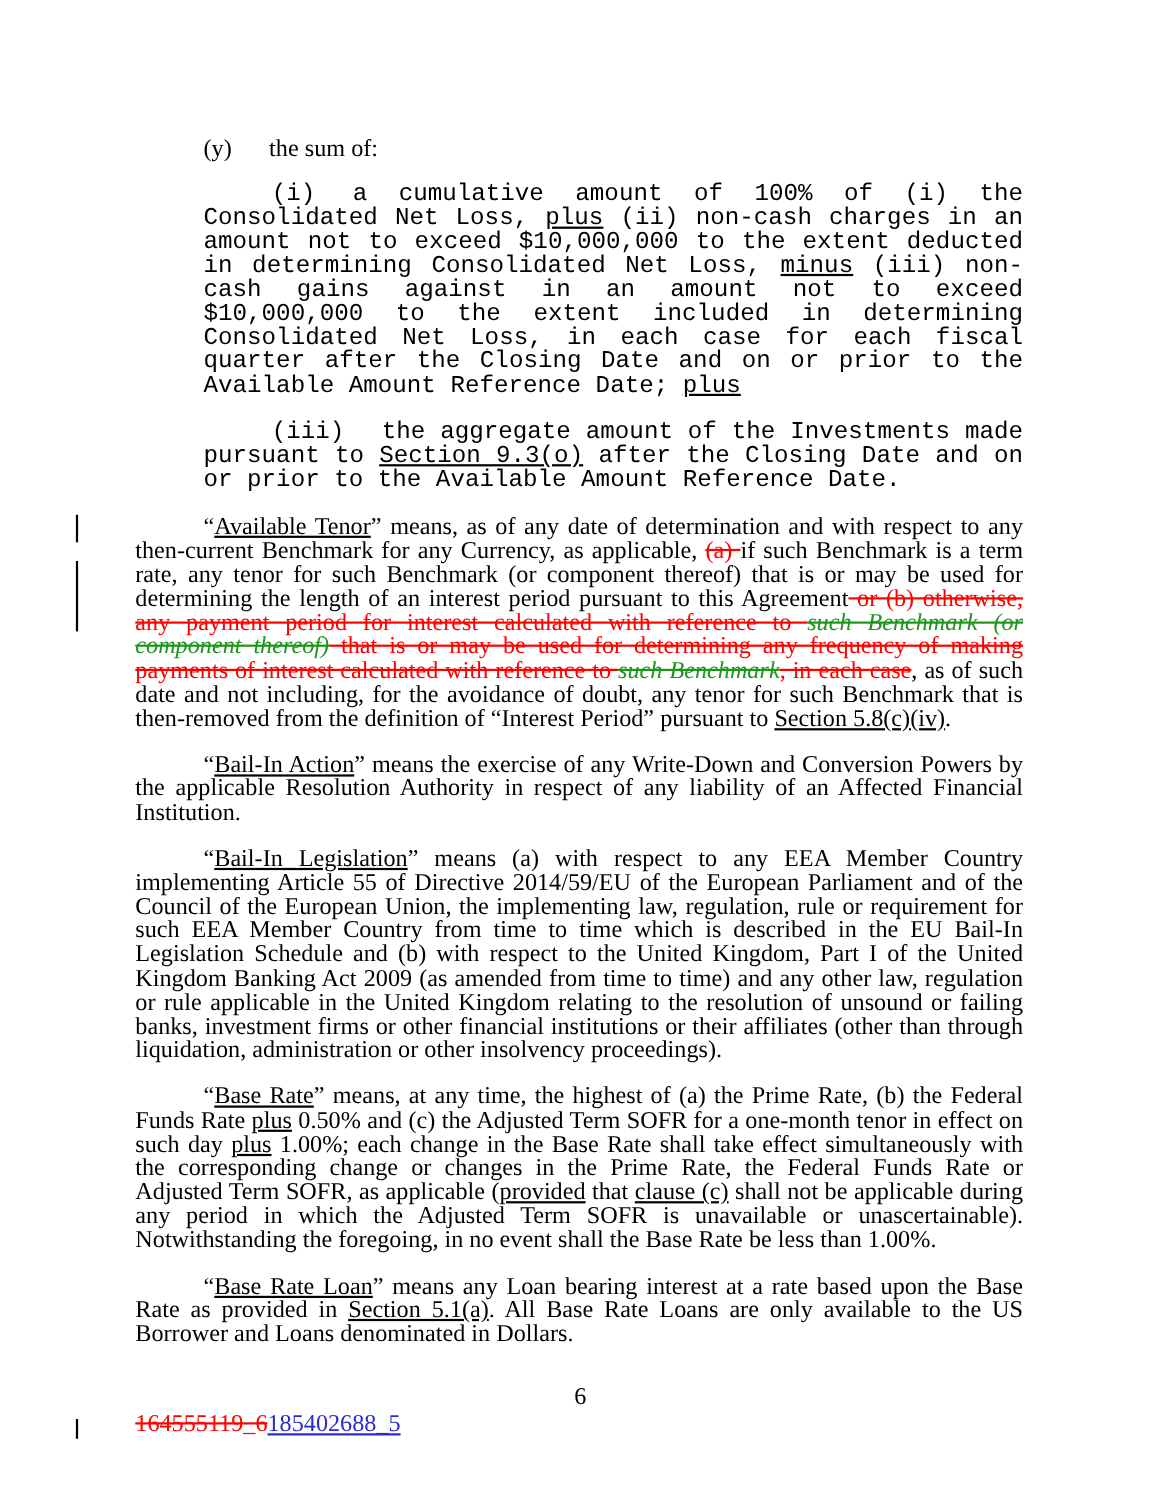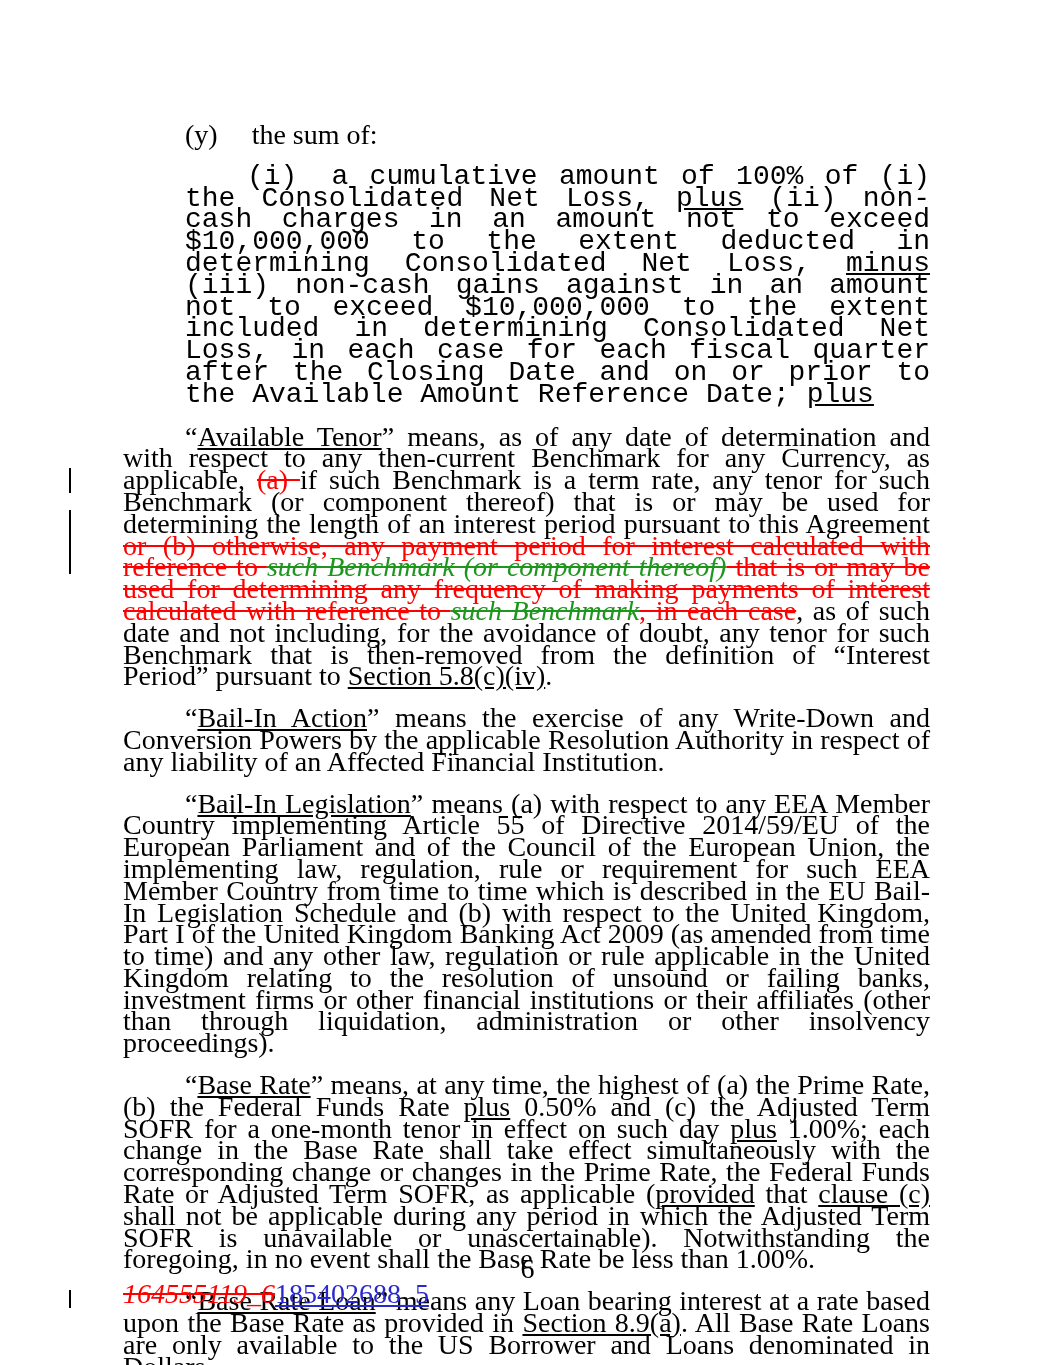--- a/index.html
+++ b/index.html
@@ -1,61 +1,62 @@
 <!DOCTYPE html>
 <html style="--del-color: #ff0000; --ins-green: #1e961e; --footer-blue: #2a2acc;"><head>
 <meta charset="utf-8">
 <style>
   html,body { margin:0; padding:0; background:#ffffff; }
   .page {
     position:relative;
     width:1055px; height:1365px;
     background:#ffffff;
     font-family:"Liberation Serif","DejaVu Serif",serif;
-    font-size:28px;
+    font-size:22px;
     line-height:21.8px;
     color:#000000;
     overflow:hidden;
   }
   .body-text {
     position:absolute; left:123px; top:124px; width:807px;
     text-align:justify;
   }
   .body-text p { margin:0 0 20px 0; text-indent:62px; }
   .body-text p.item { margin-left:62px;font-family:Liberation Mono, monospace; }
   .tab { display:inline-block; width:34px; }
   .run-u  { text-decoration:underline; }
   .run-dr { color:var(--del-color,#ff0000); text-decoration:line-through; }
   .run-dg { color:var(--ins-green,#1e961e); text-decoration:line-through;font-style:italic; }
   .page-number {
     position:absolute; top:1258px; left:0; width:100%; text-align:center;
   }
   .footer-id { position:absolute; left:123px; top:1283px; white-space:nowrap; }
-  .footer-del { color:var(--del-color,#ff0000); text-decoration:line-through;font-style:italic; }
+  .footer-del { color:var(--del-color,#ff0000); text-decoration:line-through; }
   .footer-ins { color:var(--footer-blue,#2a2acc); text-decoration:underline; }
   .change-bar { position:absolute; left:69px; width:2px; background:#000000; }
   .change-bar.b1 { top:468px; height:25px; }
   .change-bar.b2 { top:510px; height:64px; }
   .change-bar.b3 { top:1290px; height:18px; }
 </style>
 </head>
 <body>
 
 <div class="page">
 
   <div class="change-bar b1"></div>
   <div class="change-bar b2"></div>
   <div class="change-bar b3"></div>
 
   <div class="body-text">
       <p class="def"><span>(y)</span><span class="tab"></span><span>the sum of:</span></p>
       <p class="item"><span>(i)</span><span class="tab"></span><span>a cumulative amount of 100% of (i) the Consolidated Net Loss, </span><span class="run-u">plus</span><span> (ii) non-cash charges in an amount not to exceed $10,000,000 to the extent deducted in determining Consolidated Net Loss, </span><span class="run-u">minus</span><span> (iii) non-cash gains against in an amount not to exceed $10,000,000 to the extent included in determining Consolidated Net Loss, in each case for each fiscal quarter after the Closing Date and on or prior to the Available Amount Reference Date; </span><span class="run-u">plus</span></p>
+      <p class="item"><span>(iii)</span><span class="tab"></span><span>the aggregate amount of the Investments made pursuant to </span><span class="run-u">Section 9.3(o)</span><span> after the Closing Date and on or prior to the Available Amount Reference Date.</span></p>
       <p class="def"><span>“</span><span class="run-u">Available Tenor</span><span>” means, as of any date of determination and with respect to any then-current Benchmark for any Currency, as applicable, </span><span class="run-dr">(a) </span><span>if such Benchmark is a term rate, any tenor for such Benchmark (or component thereof) that is or may be used for determining the length of an interest period pursuant to this Agreement</span><span class="run-dr"> or (b) otherwise, any payment period for interest calculated with reference to </span><span class="run-dg">such Benchmark (or component thereof)</span><span class="run-dr"> that is or may be used for determining any frequency of making payments of interest calculated with reference to </span><span class="run-dg">such Benchmark</span><span class="run-dr">, in each case</span><span>, as of such date and not including, for the avoidance of doubt, any tenor for such Benchmark that is then-removed from the definition of “Interest Period” pursuant to </span><span class="run-u">Section 5.8(c)(iv)</span><span>.</span></p>
       <p class="def"><span>“</span><span class="run-u">Bail-In Action</span><span>” means the exercise of any Write-Down and Conversion Powers by the applicable Resolution Authority in respect of any liability of an Affected Financial Institution.</span></p>
       <p class="def"><span>“</span><span class="run-u">Bail-In Legislation</span><span>” means (a) with respect to any EEA Member Country implementing Article 55 of Directive 2014/59/EU of the European Parliament and of the Council of the European Union, the implementing law, regulation, rule or requirement for such EEA Member Country from time to time which is described in the EU Bail-In Legislation Schedule and (b) with respect to the United Kingdom, Part I of the United Kingdom Banking Act 2009 (as amended from time to time) and any other law, regulation or rule applicable in the United Kingdom relating to the resolution of unsound or failing banks, investment firms or other financial institutions or their affiliates (other than through liquidation, administration or other insolvency proceedings).</span></p>
       <p class="def"><span>“</span><span class="run-u">Base Rate</span><span>” means, at any time, the highest of (a) the Prime Rate, (b) the Federal Funds Rate </span><span class="run-u">plus</span><span> 0.50% and (c) the Adjusted Term SOFR for a one-month tenor in effect on such day </span><span class="run-u">plus</span><span> 1.00%; each change in the Base Rate shall take effect simultaneously with the corresponding change or changes in the Prime Rate, the Federal Funds Rate or Adjusted Term SOFR, as applicable (</span><span class="run-u">provided</span><span> that </span><span class="run-u">clause (c)</span><span> shall not be applicable during any period in which the Adjusted Term SOFR is unavailable or unascertainable).  Notwithstanding the foregoing, in no event shall the Base Rate be less than 1.00%.</span></p>
-      <p class="def"><span>“</span><span class="run-u">Base Rate Loan</span><span>” means any Loan bearing interest at a rate based upon the Base Rate as provided in </span><span class="run-u">Section 8.9(a)</span><span>. All Base Rate Loans are only available to the US Borrower and Loans denominated in Dollars.</span></p>
+      <p class="def"><span>“</span><span class="run-u">Base Rate Loan</span><span>” means any Loan bearing interest at a rate based upon the Base Rate as provided in </span><span class="run-u">Section 5.1(a)</span><span>. All Base Rate Loans are only available to the US Borrower and Loans denominated in Dollars.</span></p>
     </div>
 
   <div class="page-number">6</div>
 
   <div class="footer-id"><span class="footer-del">164555119_6</span><span class="footer-ins">185402688_5</span></div>
 </div>
 
 </body></html>

